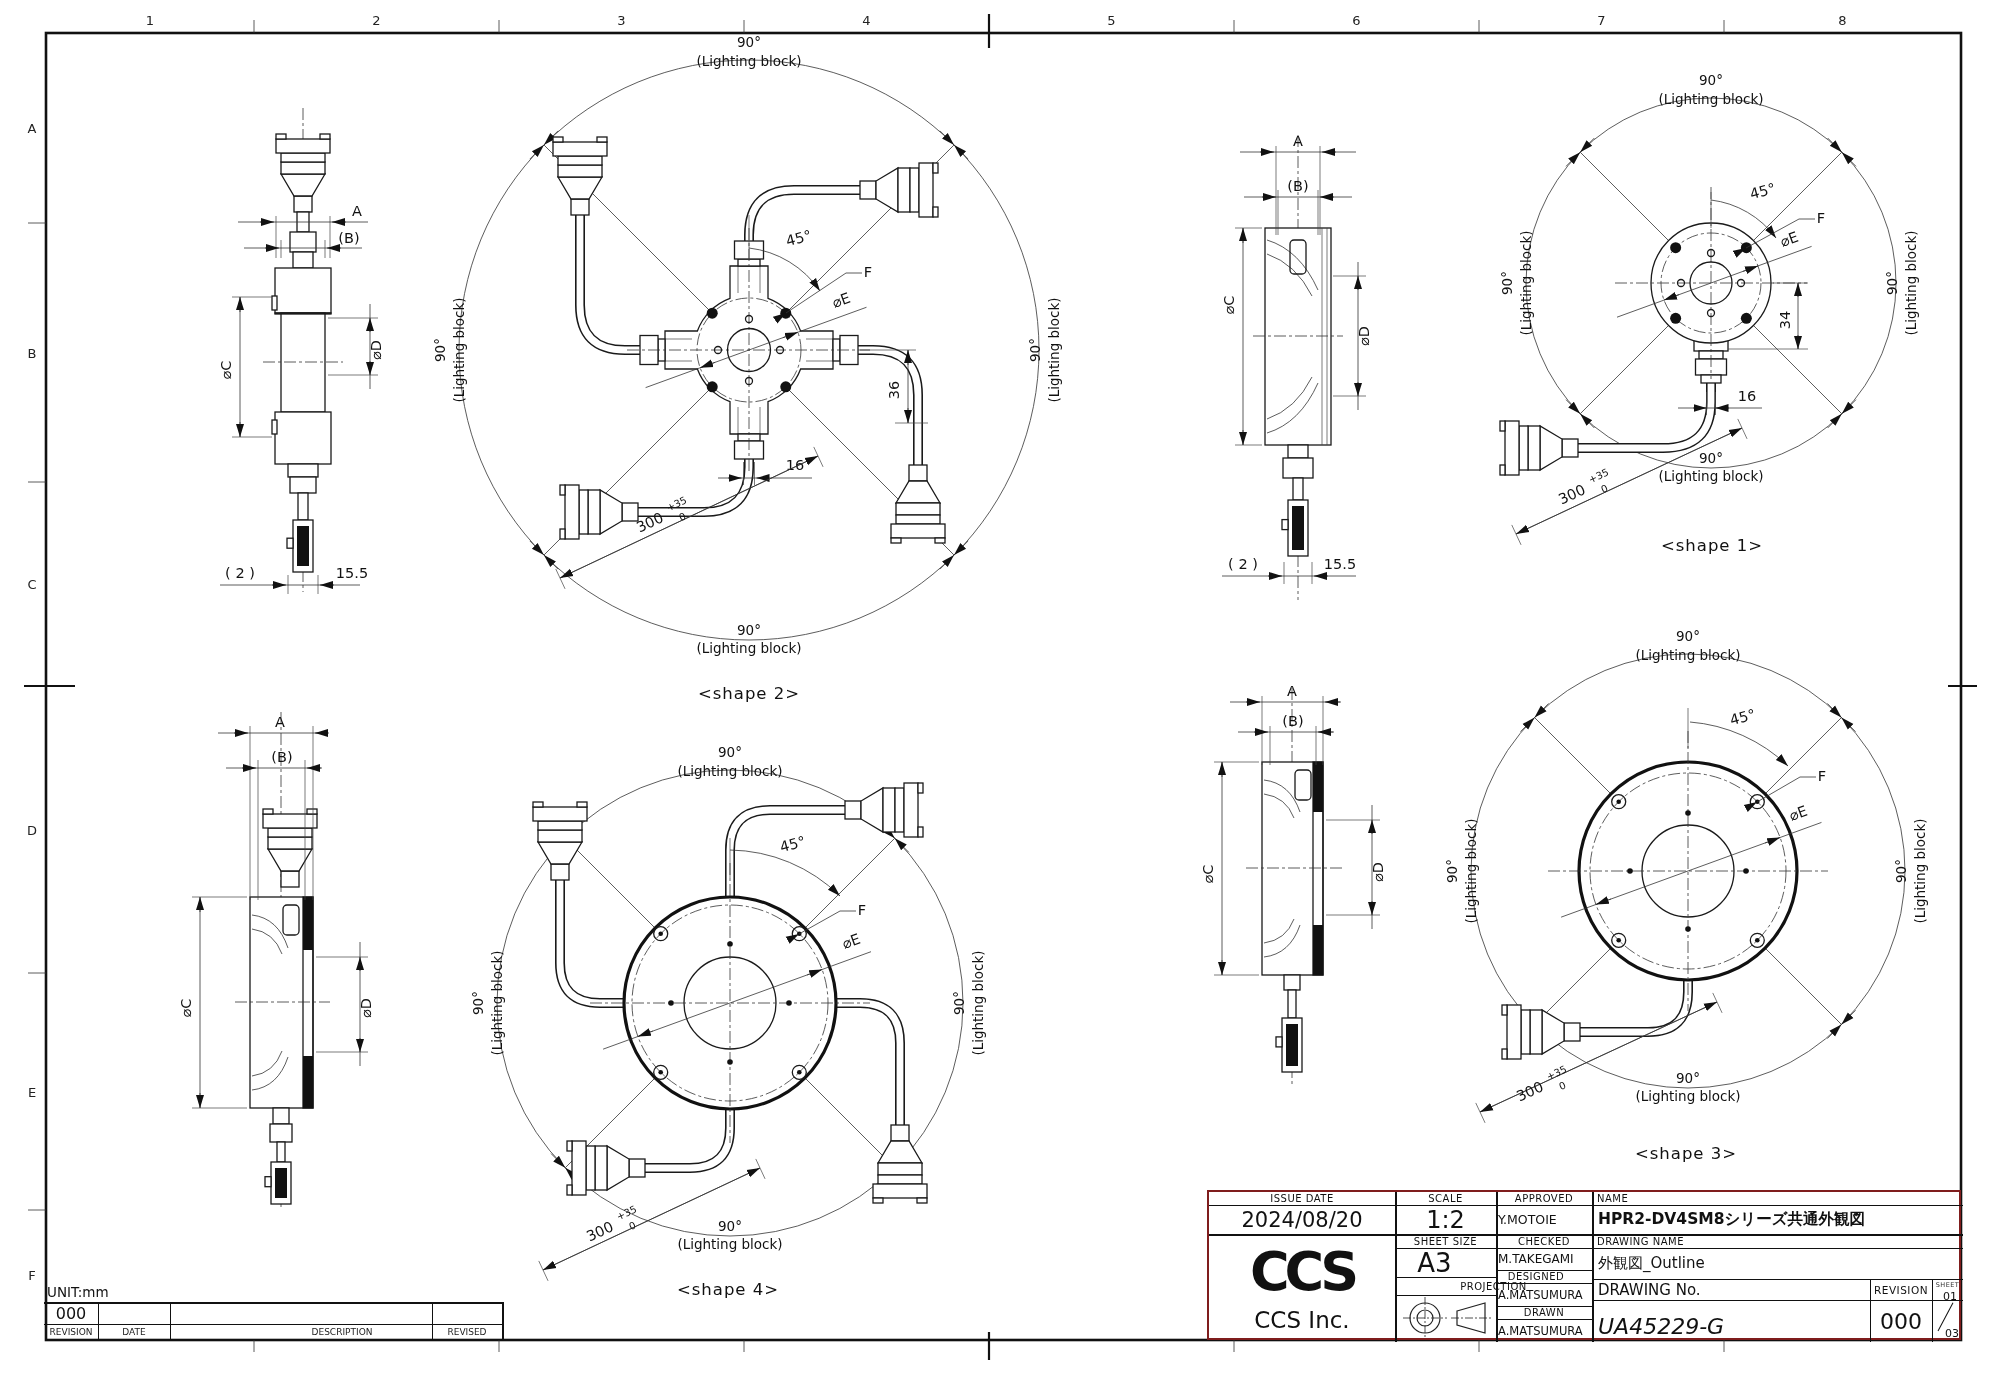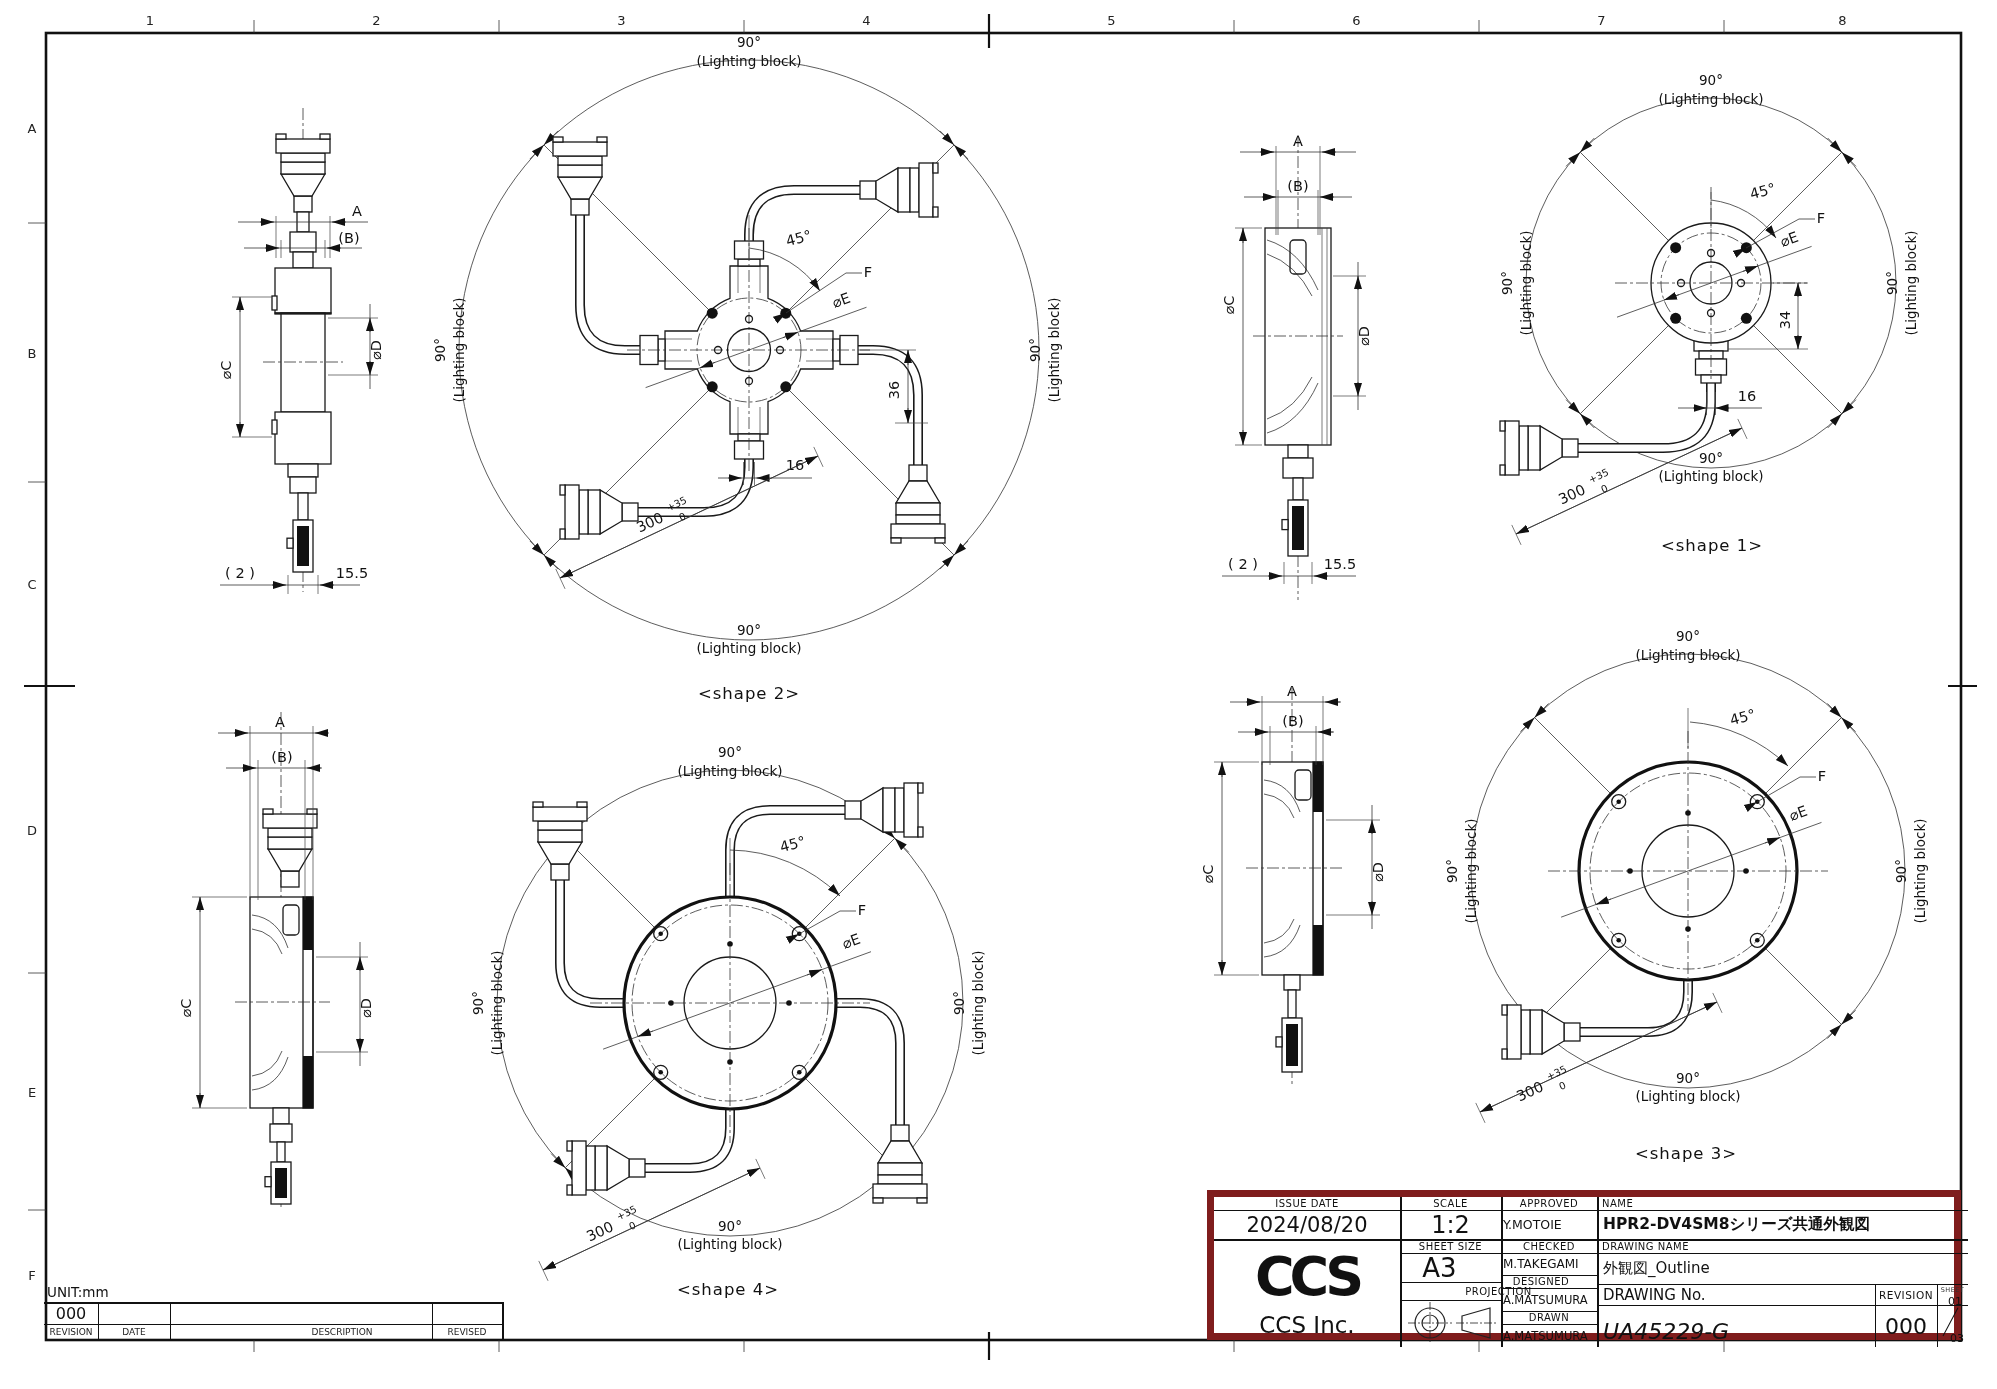--- a/index.html
+++ b/index.html
@@ -689,21 +689,21 @@
           <line x1="1326" y1="820" x2="1380" y2="820" class="ext"></line>
           <line x1="1326" y1="915" x2="1380" y2="915" class="ext"></line>
           <line x1="1372" y1="805" x2="1372" y2="929" class="thin"></line>
           <line x1="1372" y1="834" x2="1372" y2="820" class="thin" marker-end="url(#ar)"></line>
           <line x1="1372" y1="901" x2="1372" y2="915" class="thin" marker-end="url(#ar)"></line>
           <text x="1383" y="872" class="dimtxt" text-anchor="middle" transform="rotate(-90 1383 872)">⌀D</text>
         </g>
       </g>
   </svg>
 
-  <div class="abs" style="left:1207px;top:1190px;width:754px;height:150px;border:7px solid #7f1d1d;box-sizing:border-box;">
+  <div class="abs" style="left:1207px;top:1190px;width:754px;height:150px;border:2px solid #7f1d1d;box-sizing:border-box;">
 
     <div class="tb-line" style="left:186px;top:0;width:1.5px;height:150px;"></div>
     <div class="tb-line" style="left:287px;top:0;width:1.5px;height:150px;"></div>
     <div class="tb-line" style="left:383px;top:0;width:1.5px;height:150px;"></div>
     <div class="tb-line" style="left:661px;top:87px;width:1px;height:63px;"></div>
     <div class="tb-line" style="left:723px;top:87px;width:1px;height:63px;"></div>
     <div class="tb-line" style="left:0;top:13px;width:754px;height:1px;"></div>
     <div class="tb-line" style="left:0;top:42px;width:754px;height:1.5px;"></div>
     <div class="tb-line" style="left:186px;top:56px;width:568px;height:1px;"></div>
     <div class="tb-line" style="left:287px;top:78px;width:96px;height:1px;"></div>

